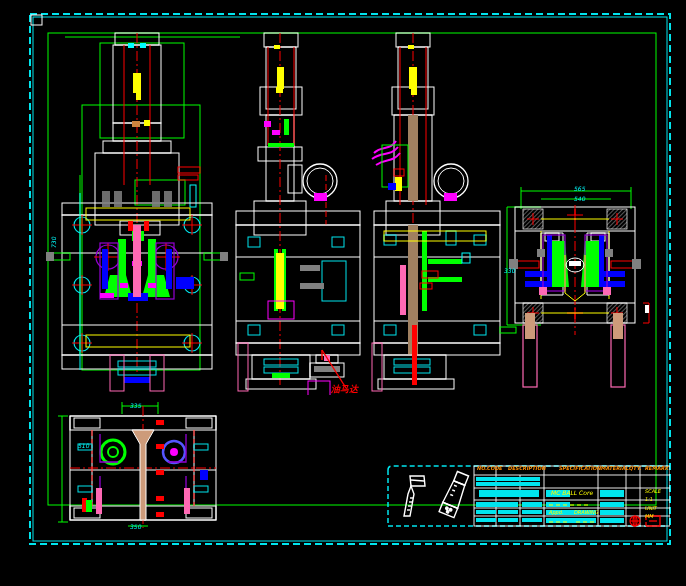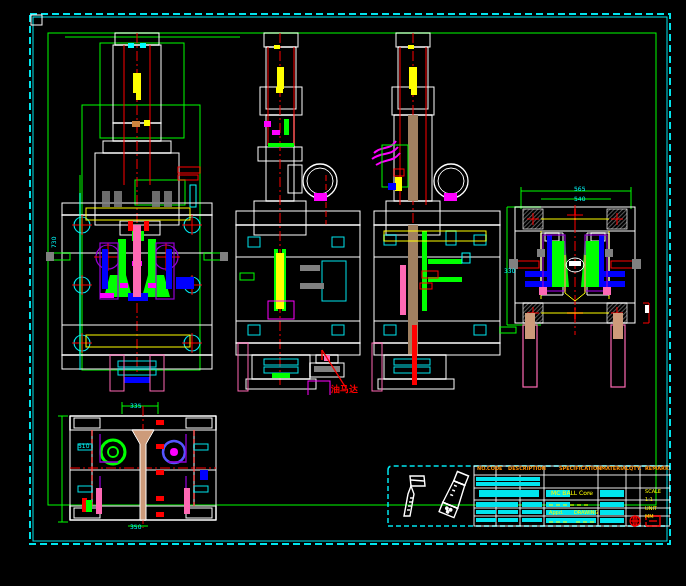--- a/index.html
+++ b/index.html
@@ -1,18 +1,18 @@
 <!DOCTYPE html>
 <html><head>
 <meta charset="utf-8">
 <style>
   html,body{margin:0;padding:0;background:#000;}
   body{width:686px;height:586px;overflow:hidden;
        font-family:"DejaVu Sans",sans-serif;}
-  #stage{position:relative;width:594px;height:586px;background:#000;}
+  #stage{position:relative;width:594px;height:586px;background:#000;font-style:italic;}
   .abs{position:absolute;}
   svg{display:block;}
   .lbl{position:absolute;font-family:"DejaVu Sans",sans-serif;white-space:nowrap;
        line-height:1;pointer-events:none;}
 </style>
 </head>
 <body>
 
 <div id="stage">
 

